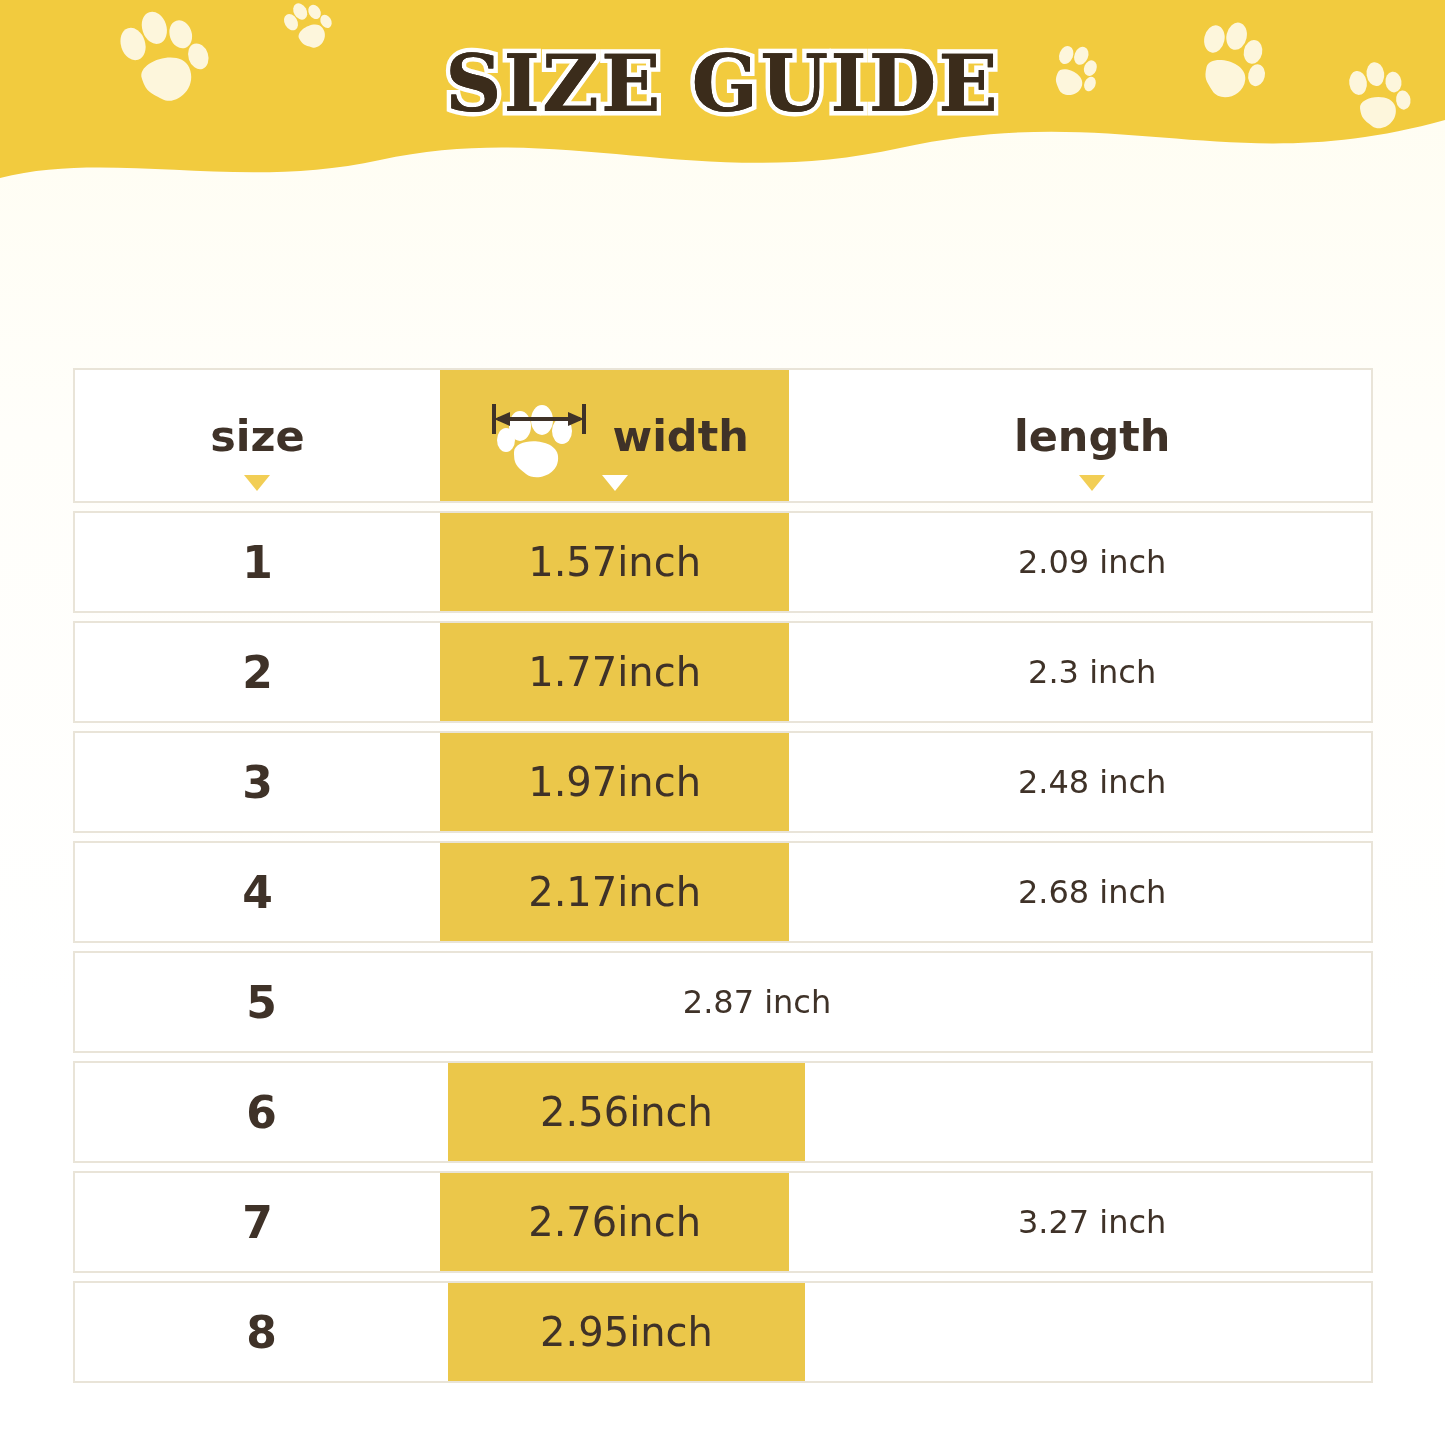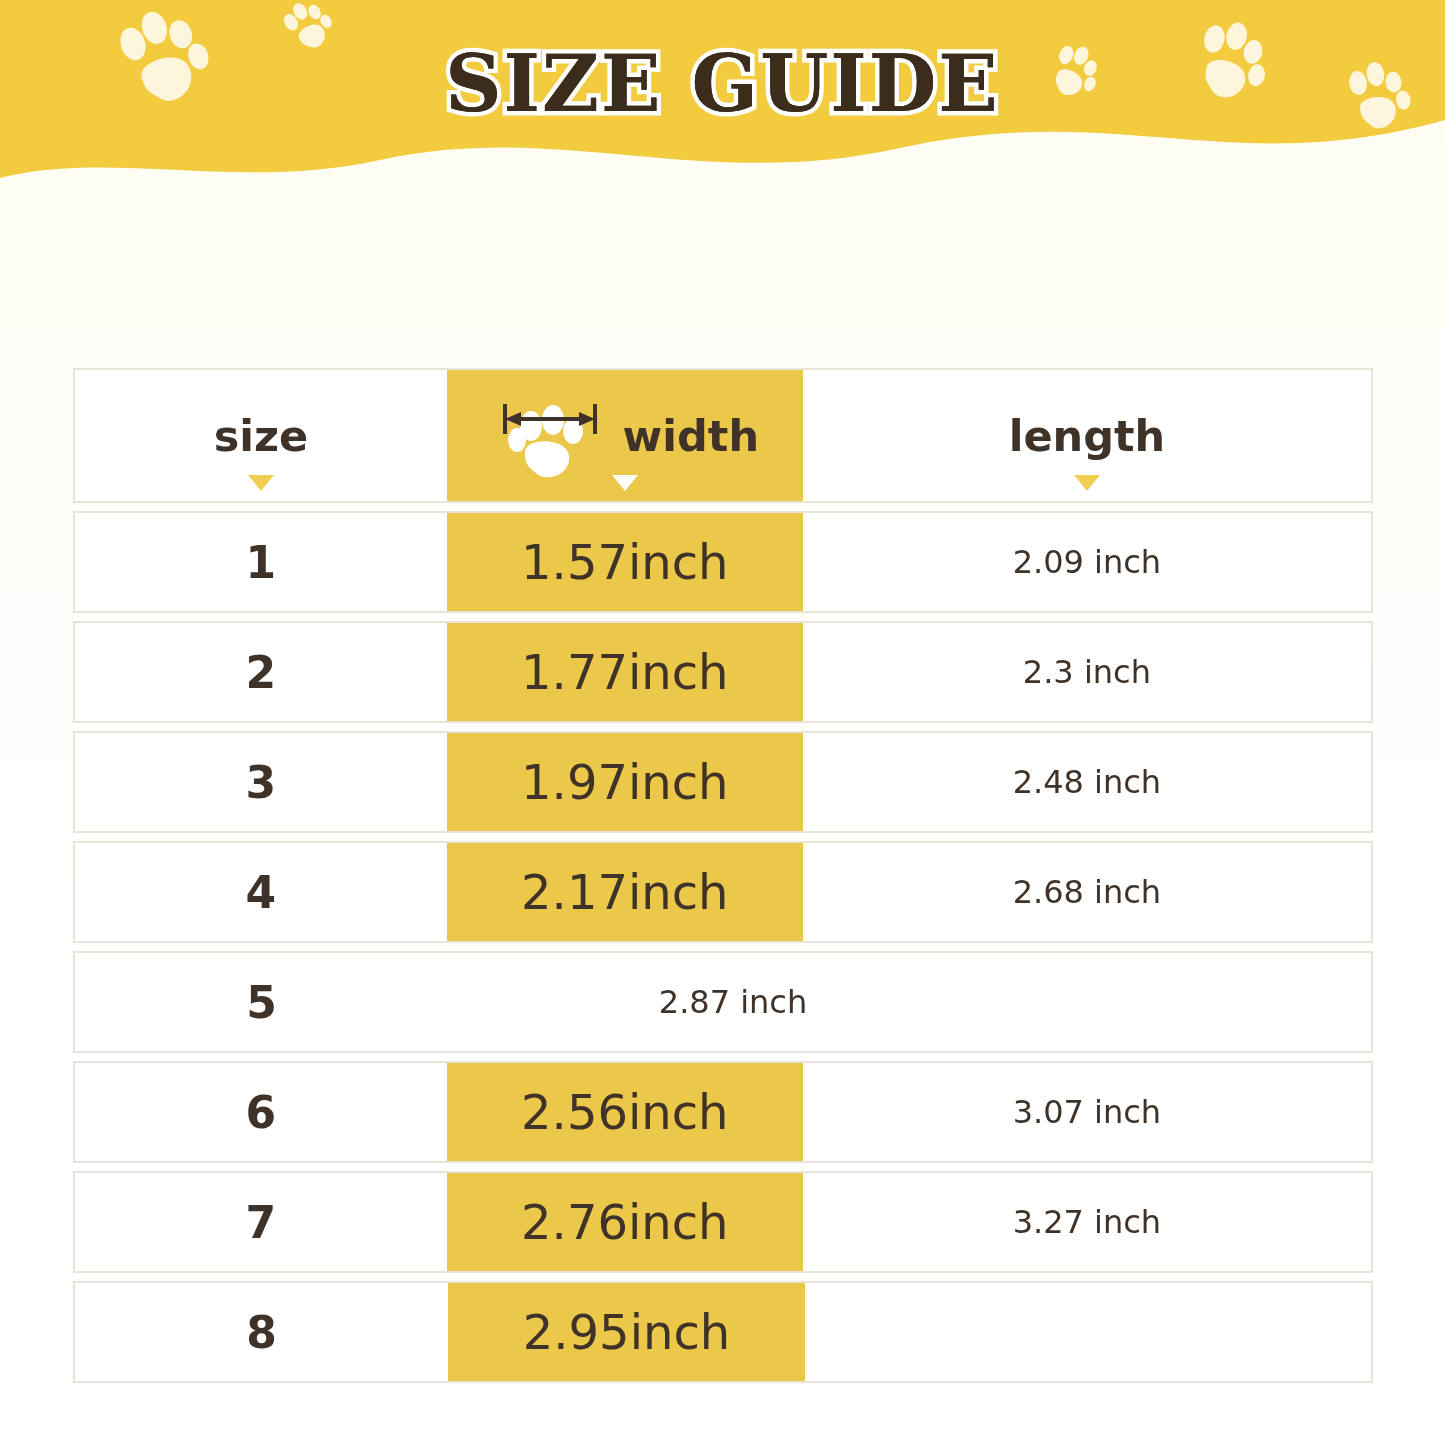--- a/index.html
+++ b/index.html
@@ -108,21 +108,21 @@
   .cell {
     display: flex;
     align-items: center;
     justify-content: center;
     box-sizing: border-box;
     font-size: 40px;
     color: #3f3228;
   }
   .c-size   { width: 373px; }
   .c-width  { width: 357px; background: #ebc74a; }
-  .c-length { width: 570px; }
+  .c-length { width: 570px; margin-left: 24px; }
 
   .row.header .c-size,
   .row.header .c-length {
     font-size: 43px;
     font-weight: bold;
     position: relative;
   }
   .row.header .c-width {
     font-size: 43px;
     font-weight: bold;
@@ -146,21 +146,21 @@
     left: 50%;
     transform: translateX(-50%);
     width: 0; height: 0;
     border-left: 13px solid transparent;
     border-right: 13px solid transparent;
     border-top: 16px solid #f2ce55;
   }
   .caret.light { border-top-color: #ffffff; }
 
   .row .c-size { font-weight: bold; font-size: 44px; }
-  .row .c-width { font-size: 48px; }
+  .row .c-width { font-size: 40px; }
   .row .c-length { font-size: 32px; }
 
   .paw-measure {
     display: inline-flex;
     align-items: center;
     justify-content: center;
   }
 </style>
 </head>
 <body>
@@ -289,21 +289,20 @@
     </div>
 
     <div class="row">
       <div class="cell c-size">5</div>
       <div class="cell c-length">2.87 inch</div>
     </div>
 
     <div class="row">
       <div class="cell c-size">6</div>
       <div class="cell c-width">2.56inch</div>
-      <div class="cell c-length">3.07 inch</div>
     </div>
 
     <div class="row">
       <div class="cell c-size">7</div>
       <div class="cell c-width">2.76inch</div>
       <div class="cell c-length">3.27 inch</div>
     </div>
 
     <div class="row">
       <div class="cell c-size">8</div>

